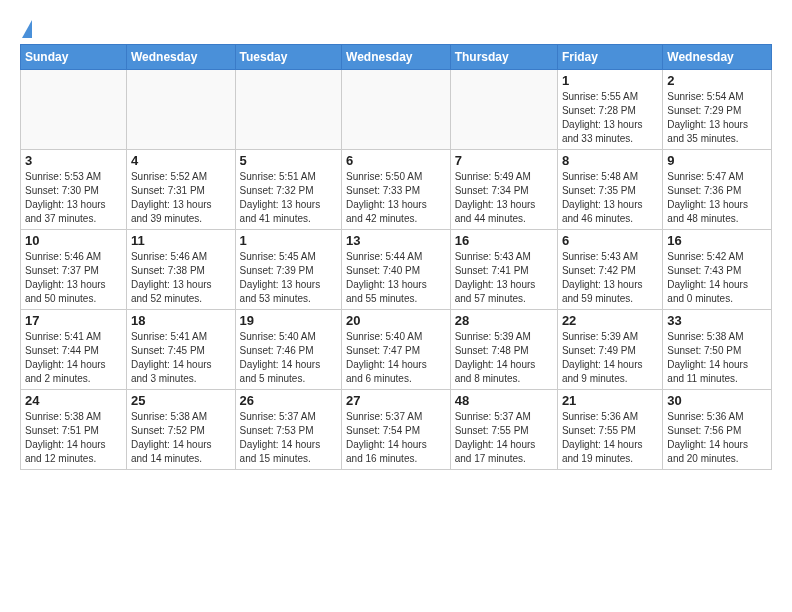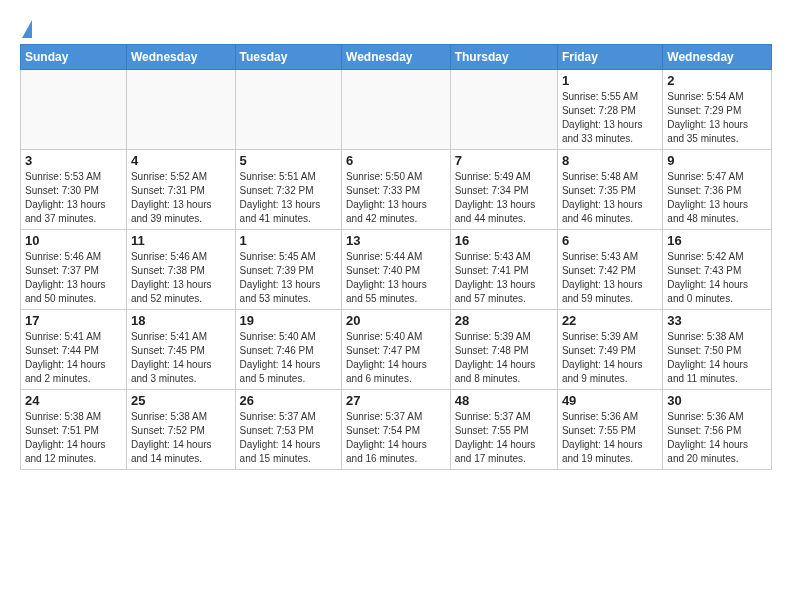--- a/index.html
+++ b/index.html
@@ -251,21 +251,21 @@
           </td>
           <td>
             <span class="day-number">27</span>
             <div class="day-info">Sunrise: 5:37 AM<br>Sunset: 7:54 PM<br>Daylight: 14 hours<br>and 16 minutes.</div>
           </td>
           <td>
             <span class="day-number">48</span>
             <div class="day-info">Sunrise: 5:37 AM<br>Sunset: 7:55 PM<br>Daylight: 14 hours<br>and 17 minutes.</div>
           </td>
           <td>
-            <span class="day-number">49</span>
+            <span class="day-number">21</span>
             <div class="day-info">Sunrise: 5:36 AM<br>Sunset: 7:55 PM<br>Daylight: 14 hours<br>and 19 minutes.</div>
           </td>
           <td>
             <span class="day-number">30</span>
             <div class="day-info">Sunrise: 5:36 AM<br>Sunset: 7:56 PM<br>Daylight: 14 hours<br>and 20 minutes.</div>
           </td>
         </tr>
       </tbody>
   </table>
 </div>

